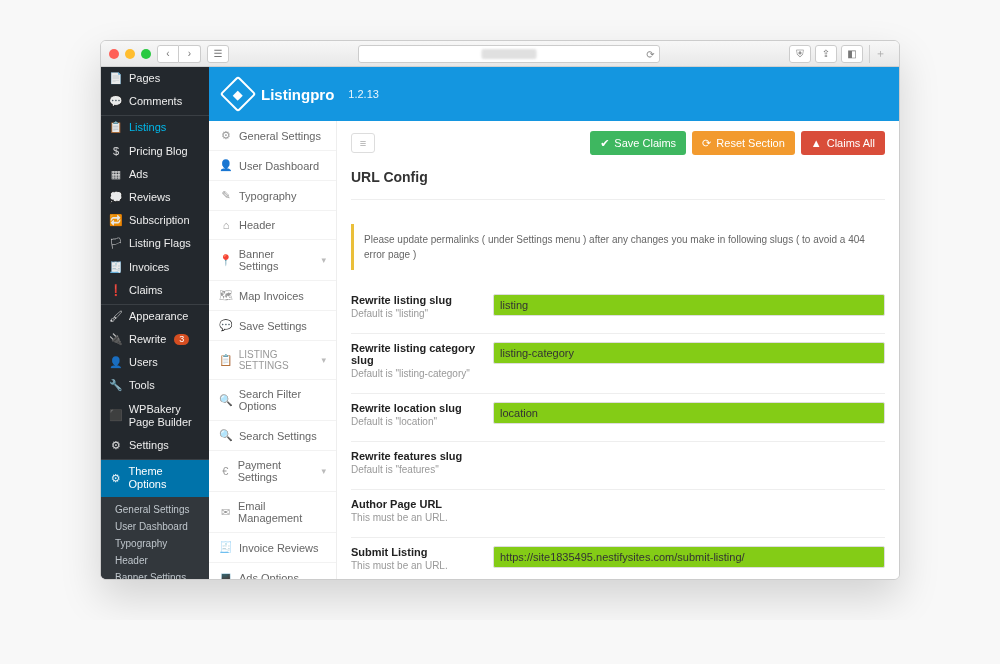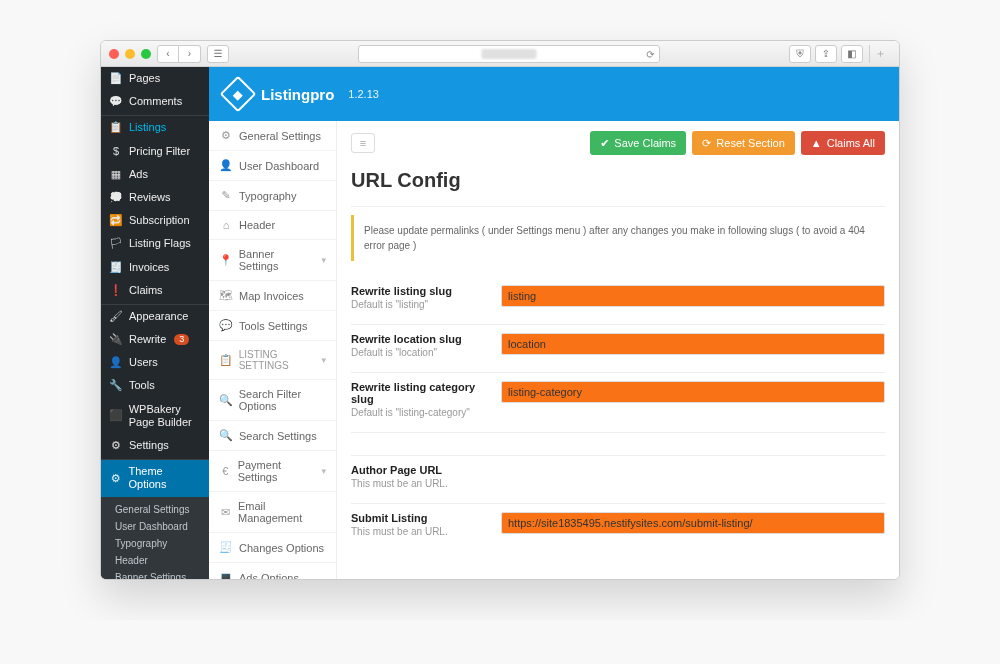--- a/index.html
+++ b/index.html
@@ -135,40 +135,40 @@
   }
   .btn {
     height:24px; padding:0 10px; border:none; border-radius:3px;
     color:#fff; font-size:11px; display:flex; align-items:center; gap:5px;
     cursor:pointer; white-space:nowrap;
   }
   .btn.save  { background:#3eb760; }
   .btn.reset { background:#f29a2e; }
   .btn.reset-all { background:#d94d3a; }
   .section-title {
-    font-size:20px; font-weight:700; color:#333;
-    border-bottom:1px solid #eee; padding:4px 0 14px; margin-bottom:8px;
+    font-size:14px; font-weight:700; color:#333;
+    border-bottom:1px solid #eee; padding:4px 0 14px; margin-bottom:24px;
   }
   .notice {
     border-left:3px solid #eabf3a; padding:8px 10px; margin-bottom:16px;
     font-size:10px; color:#666; line-height:1.5;
   }
   .notice strong { display:block; font-size:11px; color:#444; margin-bottom:2px; font-weight:700; }
   .field-row {
-    display:flex; gap:20px; padding:8px 0 14px;
+    display:flex; gap:12px; padding:8px 0 14px;
     border-top:1px solid #eee;
   }
   .field-row:first-of-type { border-top:none; }
   .field-label { width:130px; }
   .field-label .title { font-size:11px; font-weight:700; color:#222; }
   .field-label .hint  { font-size:10px; color:#999; margin-top:2px; }
   .field-ctrl { flex:1; }
   .field-ctrl input {
     width:100%; height:22px; border:1px solid #ddd; border-radius:2px;
-    padding:0 6px; font-size:11px; color:#333; background:#f97316;
+    padding:0 6px; font-size:11px; color:#333; background:#84cc16;
   }
 </style>
 </head>
 <body>
 
 <div class="frame">
 
   <div class="browser-bar">
     <div class="traffic">
       <span class="tl-close"></span>
@@ -204,21 +204,21 @@
       <div class="wp-item">
           <span class="wp-icon">💬</span>
           <span>Comments</span>
         </div>
       <div class="wp-item section-break" style="color:#00b9eb">
           <span class="wp-icon">📋</span>
           <span>Listings</span>
         </div>
       <div class="wp-item">
           <span class="wp-icon">$</span>
-          <span>Pricing Filter</span>
+          <span>Pricing Blog</span>
         </div>
       <div class="wp-item">
           <span class="wp-icon">▦</span>
           <span>Ads</span>
         </div>
       <div class="wp-item">
           <span class="wp-icon">💭</span>
           <span>Reviews</span>
         </div>
       <div class="wp-item">
@@ -307,21 +307,21 @@
               <span class="s-ico">📍</span>
               <span>Banner Settings</span>
               <span class="chev">▾</span>
             </div>
             <div class="s-item">
               <span class="s-ico">🗺</span>
               <span>Map Invoices</span>
             </div>
             <div class="s-item">
               <span class="s-ico">💬</span>
-              <span>Tools Settings</span>
+              <span>Save Settings</span>
             </div>
             <div class="s-item cat">
               <span class="s-ico">📋</span>
               <span>LISTING SETTINGS</span>
               <span class="chev">▾</span>
             </div>
             <div class="s-item">
               <span class="s-ico">🔍</span>
               <span>Search Filter Options</span>
             </div>
@@ -333,21 +333,21 @@
               <span class="s-ico">€</span>
               <span>Payment Settings</span>
               <span class="chev">▾</span>
             </div>
             <div class="s-item">
               <span class="s-ico">✉</span>
               <span>Email Management</span>
             </div>
             <div class="s-item">
               <span class="s-ico">🧾</span>
-              <span>Changes Options</span>
+              <span>Invoice Reviews</span>
             </div>
             <div class="s-item">
               <span class="s-ico">💻</span>
               <span>Ads Options</span>
             </div>
           </div>
 
         <div class="main-panel" style="position:relative">
 
           <div class="top-actions">
@@ -376,33 +376,37 @@
           <div id="fields">
               <div class="field-row">
                 <div class="field-label">
                   <div class="title">Rewrite listing slug</div>
                   <div class="hint">Default is "listing"</div>
                 </div>
                 <div class="field-ctrl"><input type="text" value="listing" style=""></div>
               </div>
               <div class="field-row">
                 <div class="field-label">
+                  <div class="title">Rewrite listing category slug</div>
+                  <div class="hint">Default is "listing-category"</div>
+                </div>
+                <div class="field-ctrl"><input type="text" value="listing-category" style=""></div>
+              </div>
+              <div class="field-row">
+                <div class="field-label">
                   <div class="title">Rewrite location slug</div>
                   <div class="hint">Default is "location"</div>
                 </div>
                 <div class="field-ctrl"><input type="text" value="location" style=""></div>
               </div>
               <div class="field-row">
                 <div class="field-label">
-                  <div class="title">Rewrite listing category slug</div>
-                  <div class="hint">Default is "listing-category"</div>
-                </div>
-                <div class="field-ctrl"><input type="text" value="listing-category" style=""></div>
-              </div>
-              <div class="field-row">
+                  <div class="title">Rewrite features slug</div>
+                  <div class="hint">Default is "features"</div>
+                </div>
               </div>
               <div class="field-row">
                 <div class="field-label">
                   <div class="title">Author Page URL</div>
                   <div class="hint">This must be an URL.</div>
                 </div>
               </div>
               <div class="field-row">
                 <div class="field-label">
                   <div class="title">Submit Listing</div>

